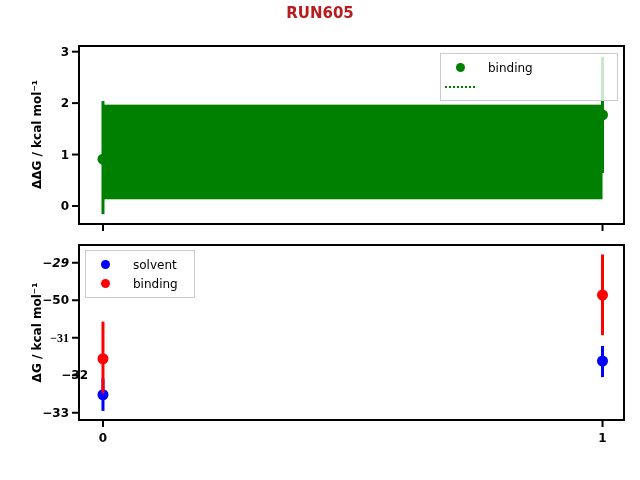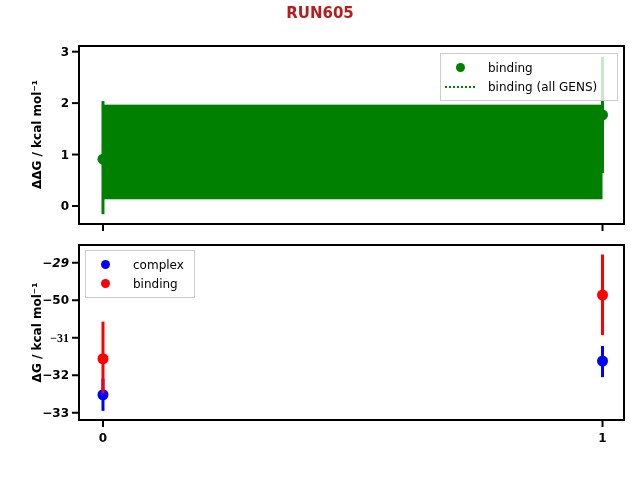--- a/index.html
+++ b/index.html
@@ -88,41 +88,40 @@
       <div class="lrow">
         <span class="lmark">
           <span class="dot" style="background: rgb(0, 128, 0);"></span>
         </span>
         <span class="ltext">binding</span>
       </div>
       <div class="lrow">
         <span class="lmark">
           <span class="dline" style="border-top-color: rgb(0, 128, 0);"></span>
         </span>
-        <span class="ltext">binding (all GENS)</span>
       </div>
     </div>
   <div class="legend" id="legend-bottom">
       <div class="lrow">
         <span class="lmark">
           <span class="dot" style="background: rgb(0, 0, 255);"></span>
         </span>
-        <span class="ltext">complex</span>
+        <span class="ltext">solvent</span>
       </div>
       <div class="lrow">
         <span class="lmark">
           <span class="dot" style="background: rgb(255, 0, 0);"></span>
         </span>
         <span class="ltext">binding</span>
       </div>
     </div>
 <div class="tick-label y" style="top: 197.971px;">0</div>
     <div class="tick-label y" style="top: 146.543px;">1</div>
     <div class="tick-label y" style="top: 95.1143px;">2</div>
     <div class="tick-label y" style="top: 43.6857px;">3</div>
     <div class="tick-label y" style="top: 254.75px; font-style: italic;">−29</div>
     <div class="tick-label y" style="top: 292.25px;">−50</div>
     <div class="tick-label y" style="top: 329.75px; font-family: Liberation Serif, serif;">−31</div>
-    <div class="tick-label y" style="top: 367.25px;">−32</div>
+    <div class="tick-label y" style="top: 367.25px; padding-left: 19px;">−32</div>
     <div class="tick-label y" style="top: 404.75px;">−33</div>
     <div class="tick-label x" style="left: 82.9772px;">0</div>
     <div class="tick-label x" style="left: 582.521px;">1</div>
   </div>
 
 </body></html>

